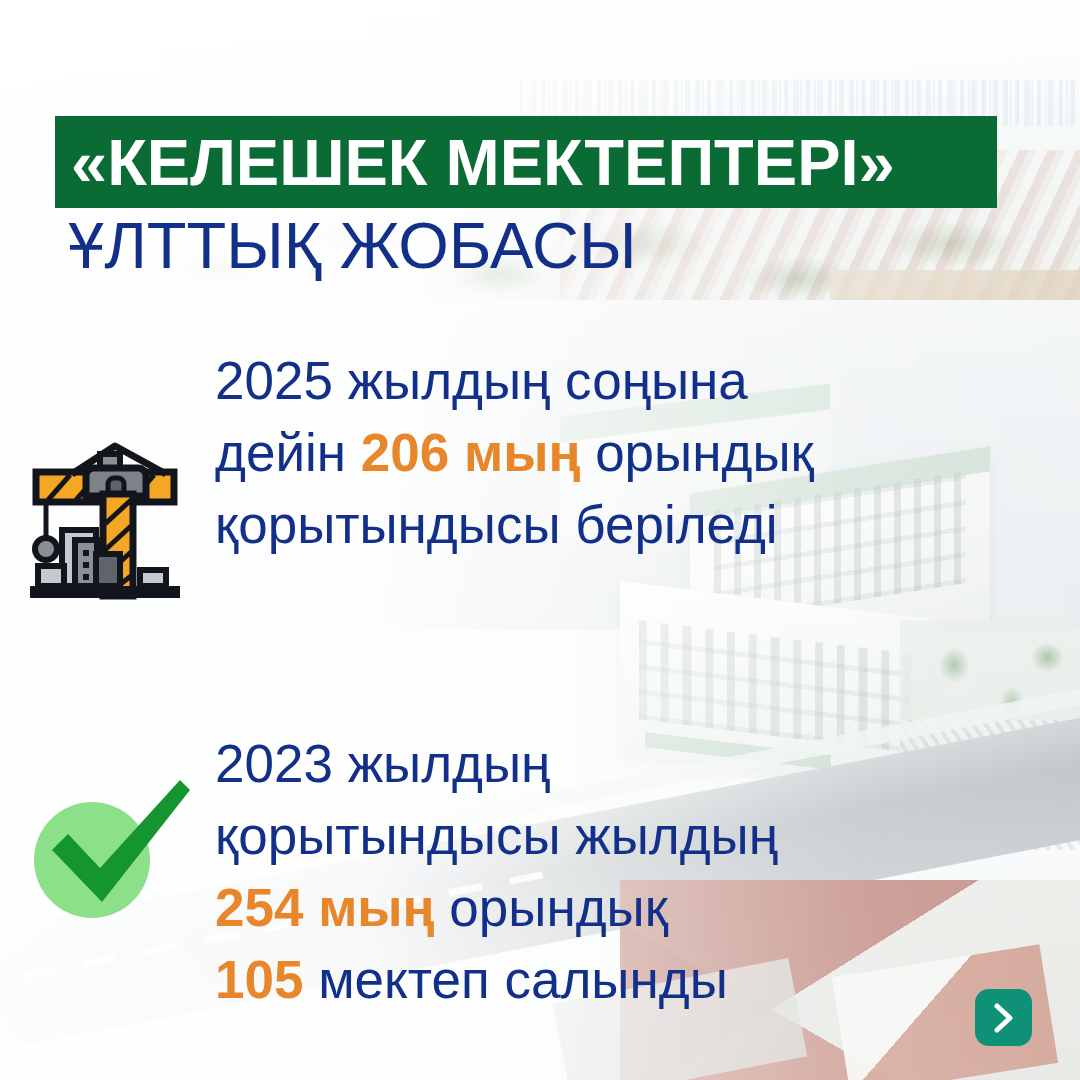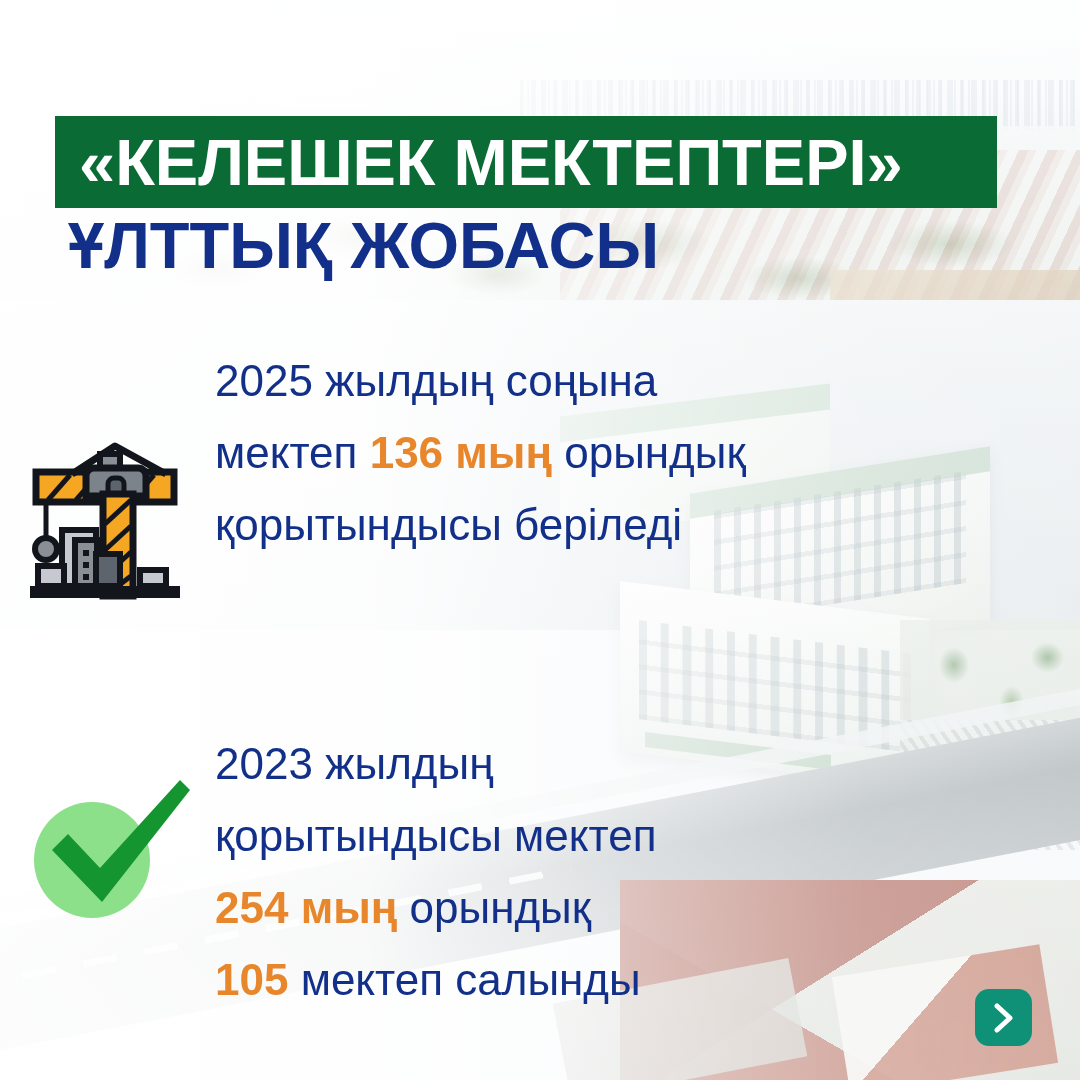--- a/index.html
+++ b/index.html
@@ -175,33 +175,33 @@
                              rgba(255,255,255,.2) 70%, rgba(255,255,255,.25) 100%);
   }
 
   
   .title-banner{
     position:absolute;left:55px;top:116px;width:942px;height:92px;
     background:#0b6b35;display:flex;align-items:center;
   }
   .title-banner .t1{
     color:#ffffff;font-weight:bold;font-size:65px;letter-spacing:0px;
-    padding-left:24px;white-space:nowrap;line-height:1;
+    padding-left:16px;white-space:nowrap;line-height:1;
     transform:scaleX(1.0);
   }
   .title-line2{
     position:absolute;left:68px;top:213px;
-    color:#12308a;font-weight:bold;font-size:65px;line-height:1;
+    color:#12308a;font-weight:normal;font-size:65px;line-height:1;
     white-space:nowrap;
   }
 
   
   .block{position:absolute;}
   .block .body{
-    color:#12308a;font-size:44px;line-height:72px;white-space:pre-wrap;
+    color:#12308a;font-size:53px;line-height:72px;white-space:pre-wrap;
   }
   .hl{color:#e8862c;font-weight:bold;}
 
   #block-future{left:215px;top:345px;width:790px;}
   #block-done{left:215px;top:728px;width:700px;}
 
   
   .crane-icon{position:absolute;left:20px;top:432px;width:170px;height:172px;}
   .check-icon{position:absolute;left:30px;top:772px;width:170px;height:165px;}
   .arrow-btn{
@@ -290,25 +290,25 @@
   </div>
 
   <div class="check-icon">
     <svg viewBox="0 0 170 165" width="170" height="165" aria-hidden="true">
       <circle cx="62" cy="88" r="58" fill="#8de08a"></circle>
       <path d="M22 78 L38 62 L70 96 L150 8 L160 18 L72 130 Z" fill="#15952f"></path>
     </svg>
   </div>
 
   <div class="block" id="block-future">
-    <div class="body"><div><span>2025 жылдың соңына</span></div><div><span>мектеп </span><span class="hl">136 мың</span><span> орындық</span></div><div><span>қорытындысы беріледі</span></div></div>
+    <div class="body"><div><span>2025 жылдың соңына</span></div><div><span>дейін </span><span class="hl">206 мың</span><span> орындық</span></div><div><span>қорытындысы беріледі</span></div></div>
   </div>
 
   <div class="block" id="block-done">
-    <div class="body"><div><span>2023 жылдың</span></div><div><span>қорытындысы мектеп</span></div><div><span class="hl">254 мың</span><span> орындық</span></div><div><span class="hl">105</span><span> мектеп салынды</span></div></div>
+    <div class="body"><div><span>2023 жылдың</span></div><div><span>қорытындысы жылдың</span></div><div><span class="hl">254 мың</span><span> орындық</span></div><div><span class="hl">105</span><span> мектеп салынды</span></div></div>
   </div>
 
   <div class="arrow-btn">
     <svg width="22" height="30" viewBox="0 0 22 30">
       <path d="M4 3 L17 15 L4 27" fill="none" stroke="#ffffff" stroke-width="5" stroke-linecap="round" stroke-linejoin="round"></path>
     </svg>
   </div>
 
 </div>
 

